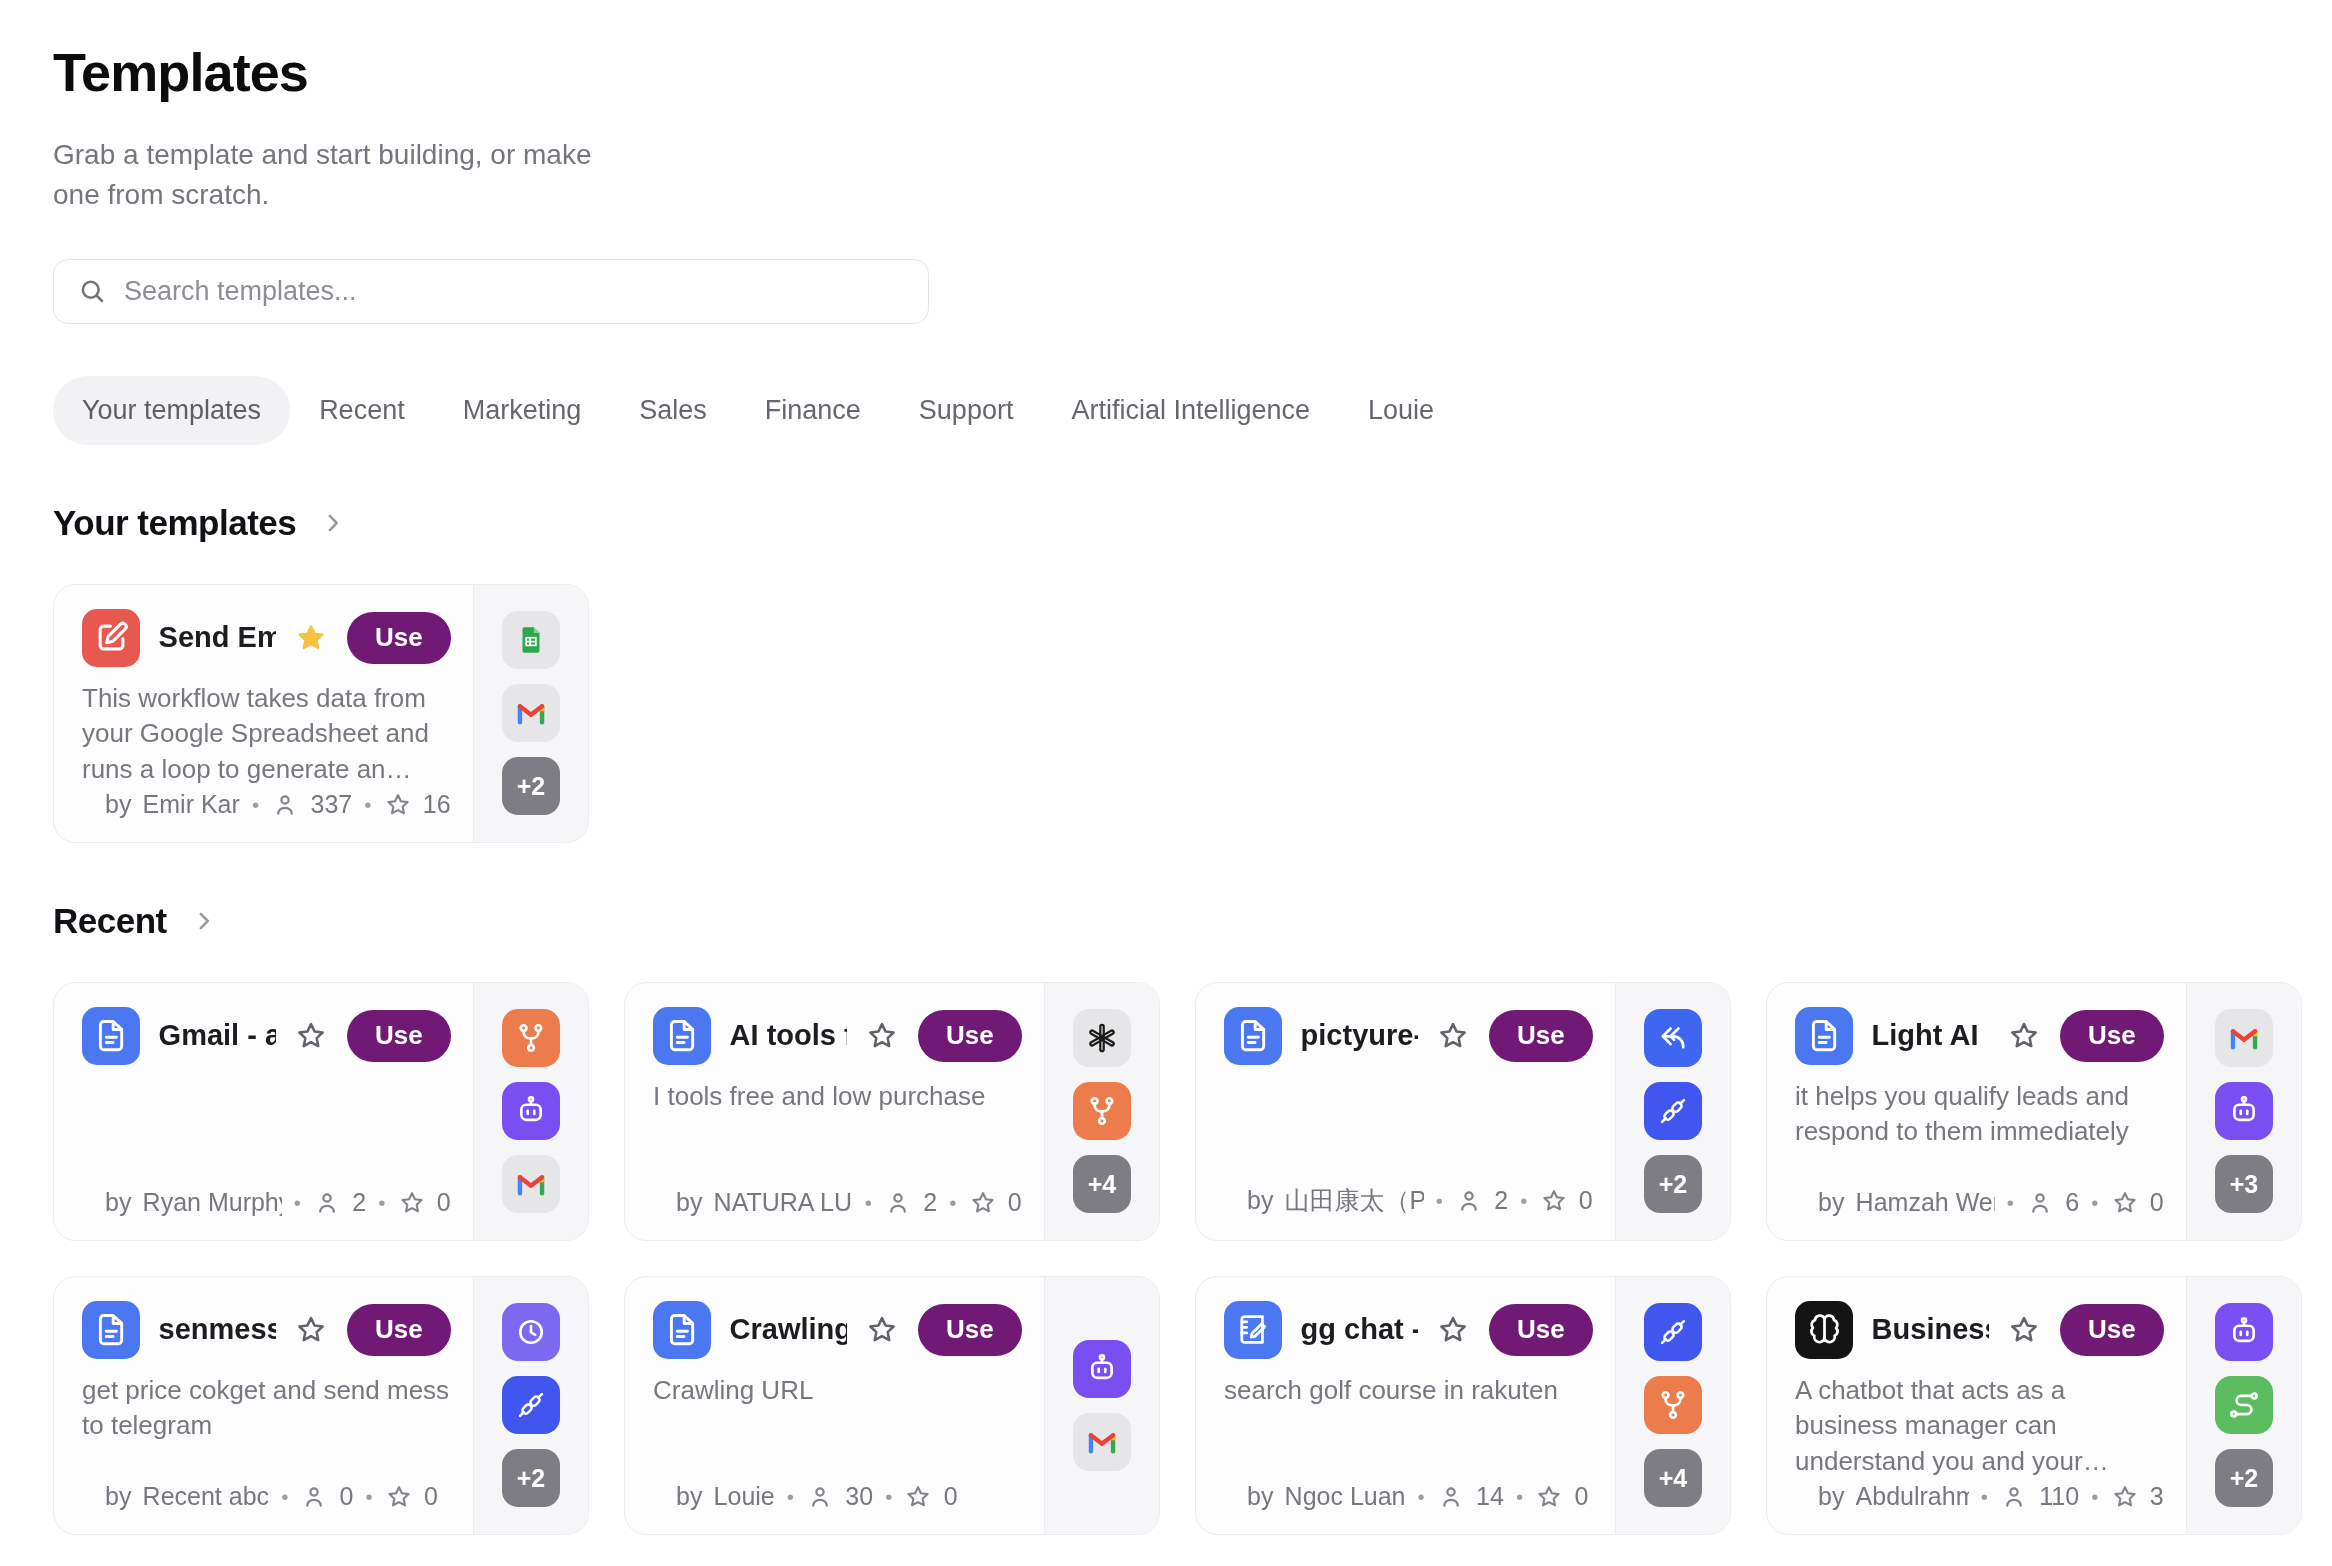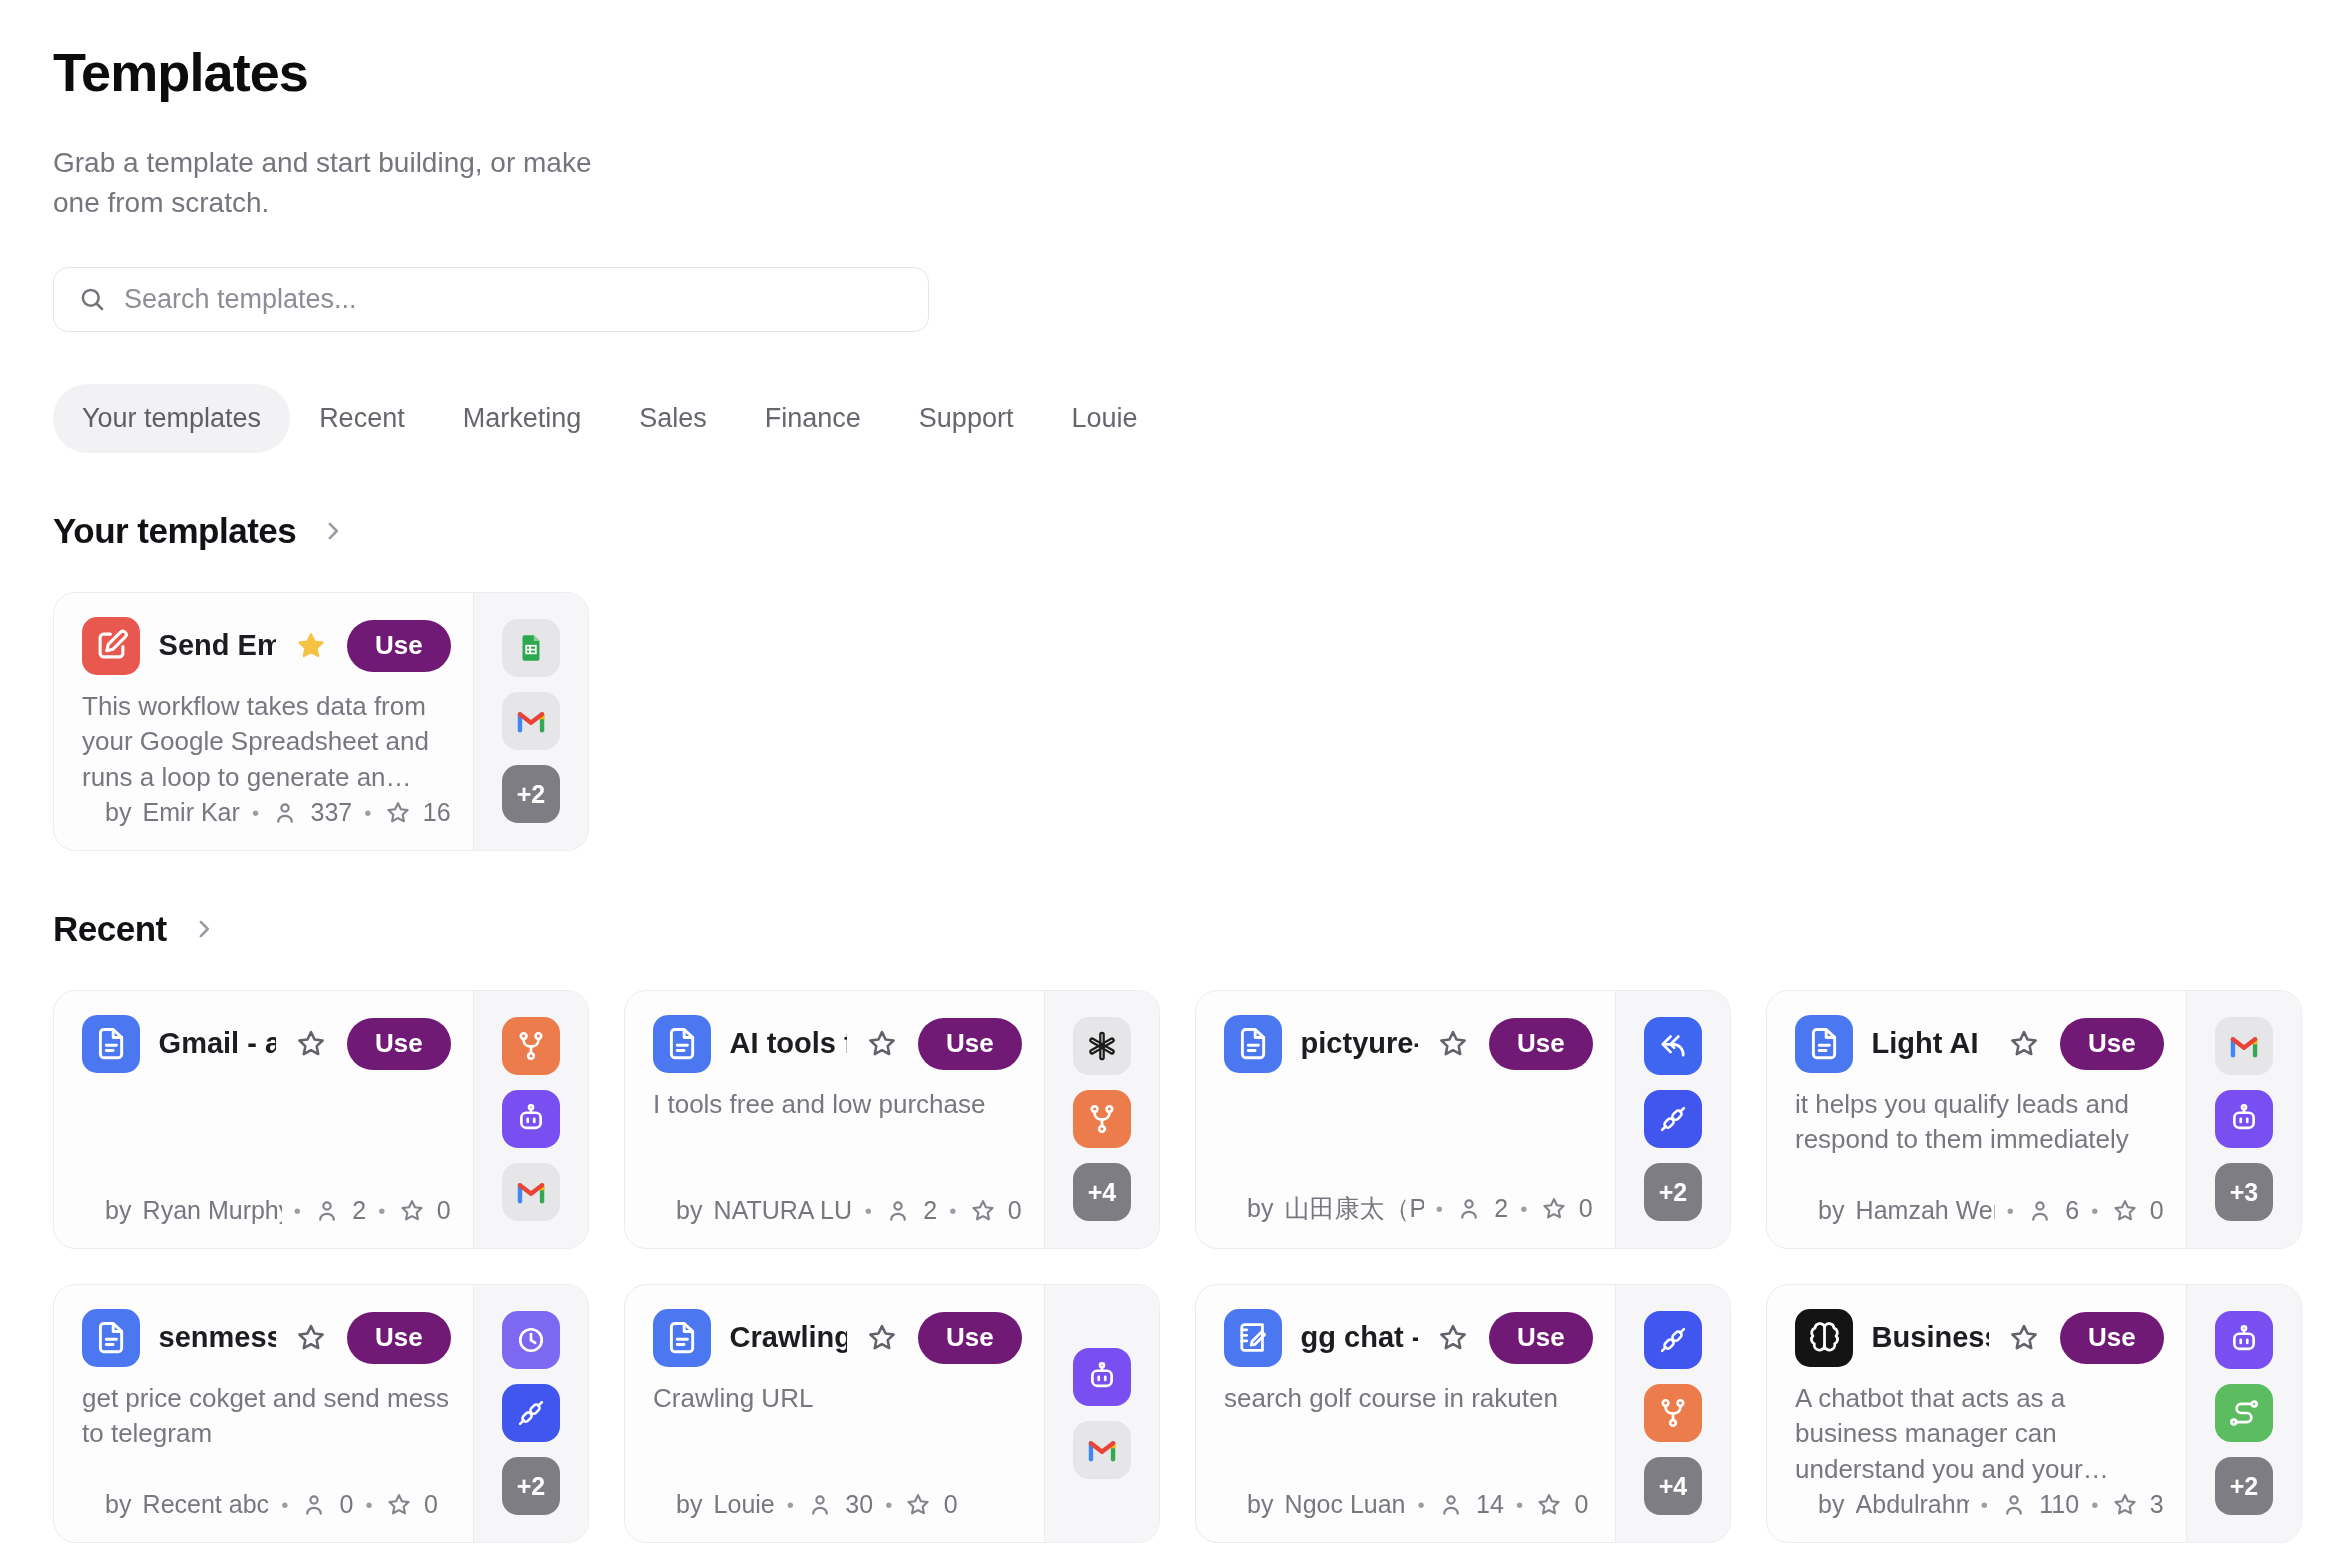--- a/index.html
+++ b/index.html
@@ -1,21 +1,21 @@
 <!DOCTYPE html>
 <html style="font-size:15px"><head>
 <meta charset="utf-8">
 <style>
   * { box-sizing: border-box; margin: 0; padding: 0; }
   html,body { width: 2332px; height: 1566px; background:#ffffff; overflow:hidden;
     font-family:"Liberation Sans", sans-serif; }
   .page { padding: 41px 0 0 53px; }
 
   h1[data-name="page-title"] { font-size:54px; font-weight:700; color:#0c0c0e; letter-spacing:-0.9px; }
-  .subtitle { margin-top:40px; font-size:28px; line-height:1.44; color:#75757d; width:545px; }
+  .subtitle { margin-top:32px; font-size:28px; line-height:1.44; color:#75757d; width:545px; }
 
   .search { margin-top:43px; width:876px; height:65px; border:1.9px solid #e5e5e8;
     border-radius:15px; display:flex; align-items:center; gap:17px; padding:0 23px; background:#fff; }
   .sicon { display:flex; align-items:center; }
   .sicon svg { width:30px; height:30px; }
   .search input { flex:1; border:0; outline:0; font-size:27px; color:#2d2d33;
     font-family:"Liberation Sans", sans-serif; background:transparent; }
   .search input::placeholder { color:#8d8d95; }
 
   .tabs { margin-top:52px; display:flex; align-items:center; }
@@ -85,20 +85,21 @@
     <input data-name="search-input" placeholder="Search templates..." style="">
   </div>
 
   <div class="tabs" id="tabs" data-name="category-tabs">
       <div class="tab active" data-name="tab-your-templates">Your templates</div>
       <div class="tab" data-name="tab-recent">Recent</div>
       <div class="tab" data-name="tab-marketing">Marketing</div>
       <div class="tab" data-name="tab-sales">Sales</div>
       <div class="tab" data-name="tab-finance">Finance</div>
       <div class="tab" data-name="tab-support">Support</div>
+      <div class="tab" data-name="tab-artificial-intelligence">Artificial Intelligence</div>
       <div class="tab" data-name="tab-other">Louie</div>
     </div>
 
   <div id="sections" data-name="sections">
   <section data-name="section">
     <div class="sec-head" data-name="section-header">
       <h2 data-name="section-title">Your templates</h2>
       <span class="chev" data-name="chevron-right-icon">
         <svg viewBox="0 0 24 24" fill="none" stroke="#9a9aa2" stroke-width="2.3" stroke-linecap="round" stroke-linejoin="round">
           <path d="M9 5.5l6.5 6.5L9 18.5"></path>

